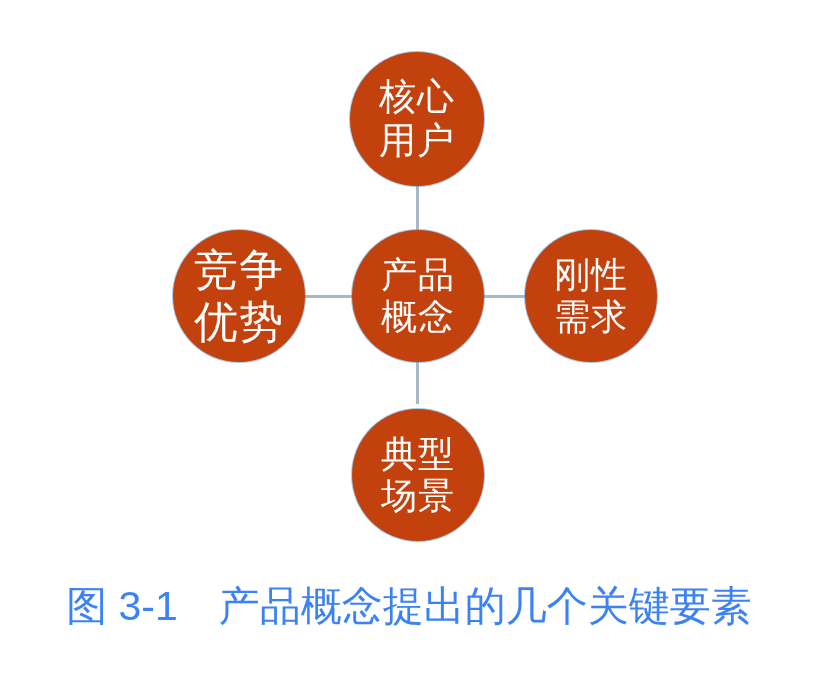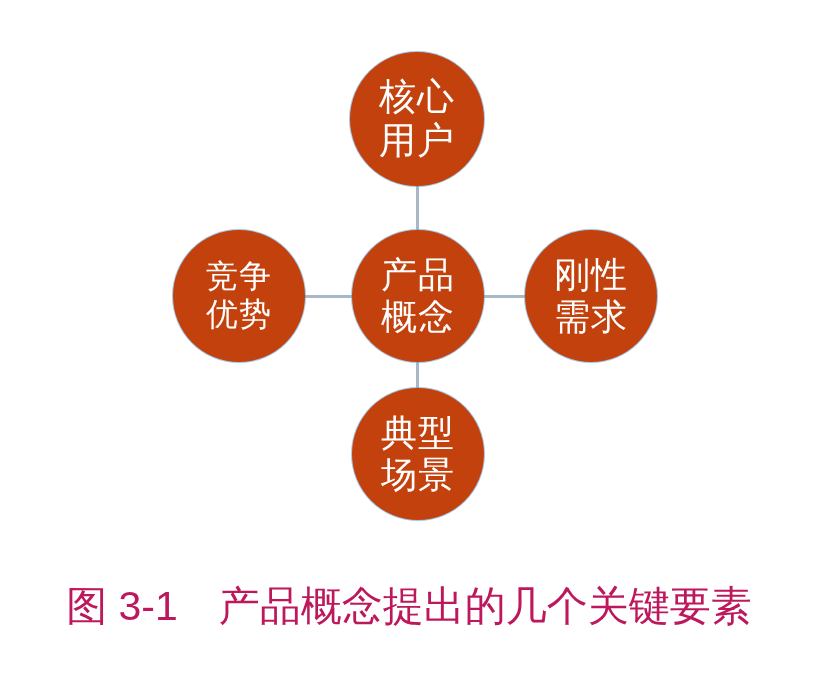--- a/index.html
+++ b/index.html
@@ -69,46 +69,46 @@
   }
 
   #node-top {
     left: 350px;  top: 52px;
     width: 134px; height: 134px;
     font-size: 37px;
   }
   #node-left {
     left: 173px;  top: 230px;
     width: 132px; height: 132px;
-    font-size: 32px;
+    font-size: 44px;
   }
   #node-center {
     left: 352px;  top: 230px;
     width: 132px; height: 132px;
     font-size: 36px;
   }
   #node-right {
     left: 525px;  top: 230px;
     width: 132px; height: 132px;
     font-size: 36px;
   }
   #node-bottom {
-    left: 352px;  top: 388px;
+    left: 352px;  top: 409px;
     width: 132px; height: 132px;
     font-size: 36px;
   }
 
   
   #caption {
     position: absolute;
     left: 0;
     top: 586px;
     width: 818px;
     text-align: center;
-    color: #be185d;
+    color: #3b82f6;
     font-size: 41px;
     line-height: 1.0;
     letter-spacing: 0px;
     white-space: pre;
     font-weight: 400;
   }
 </style>
 </head>
 <body>
 

